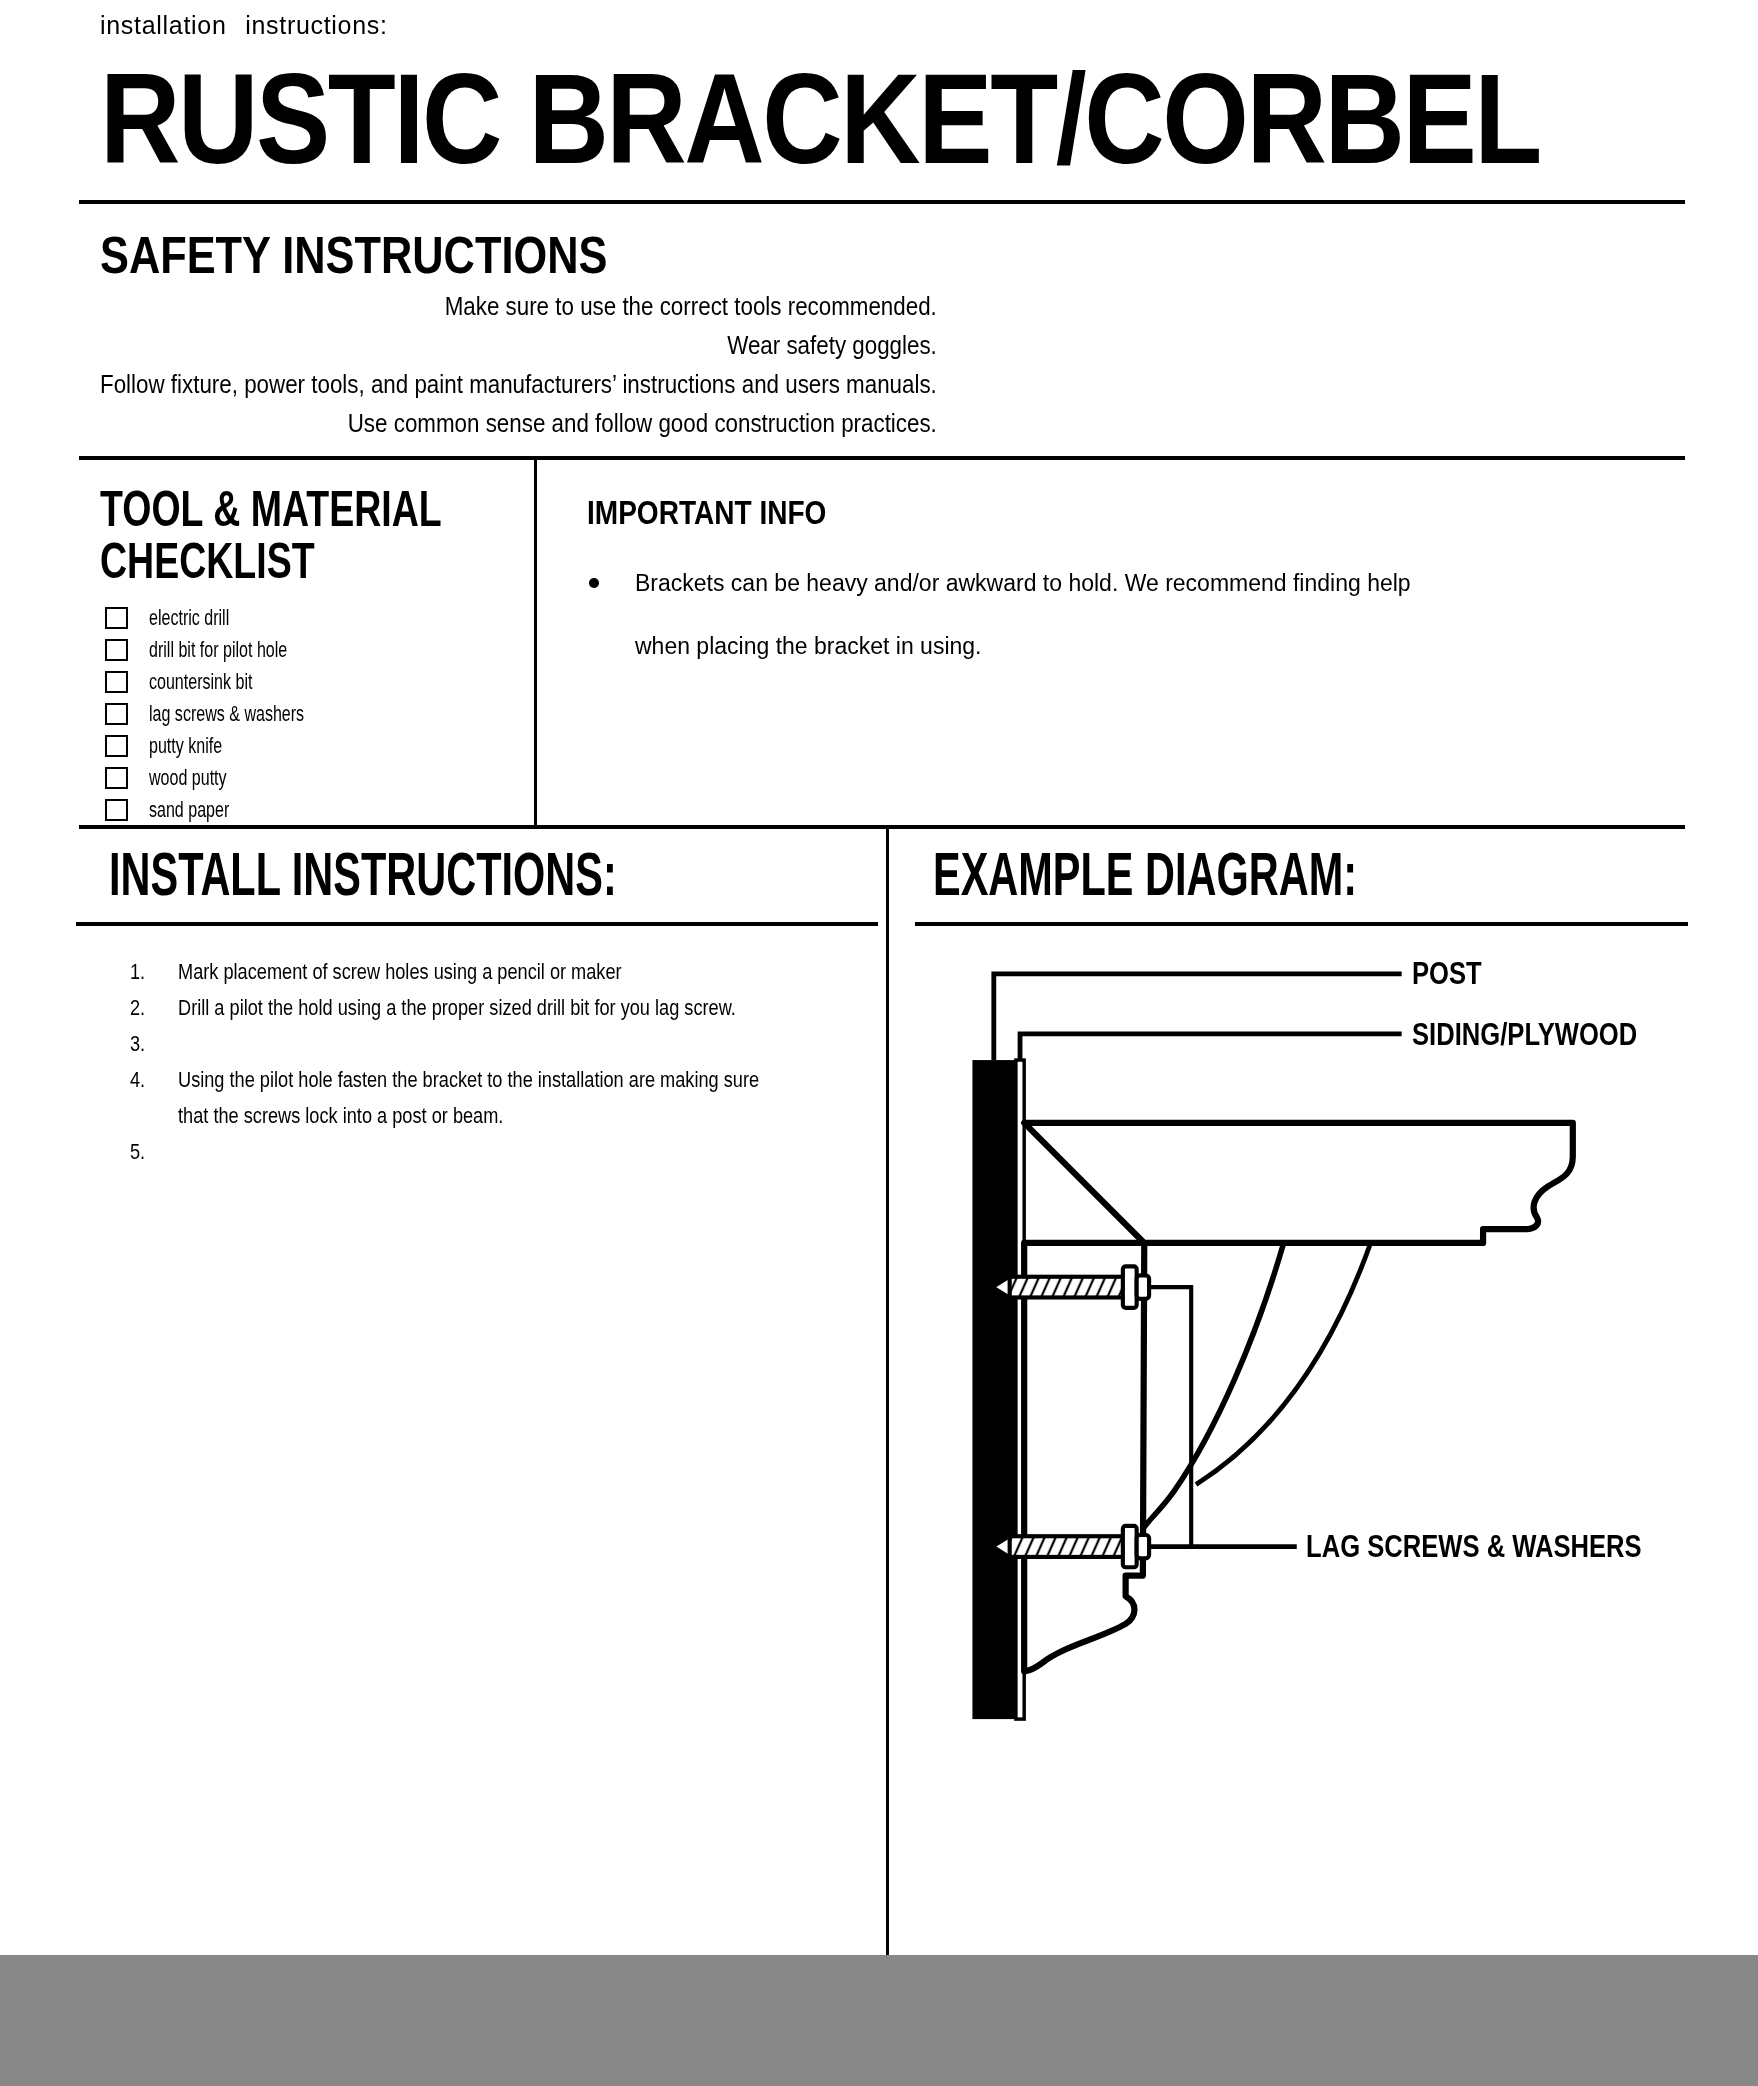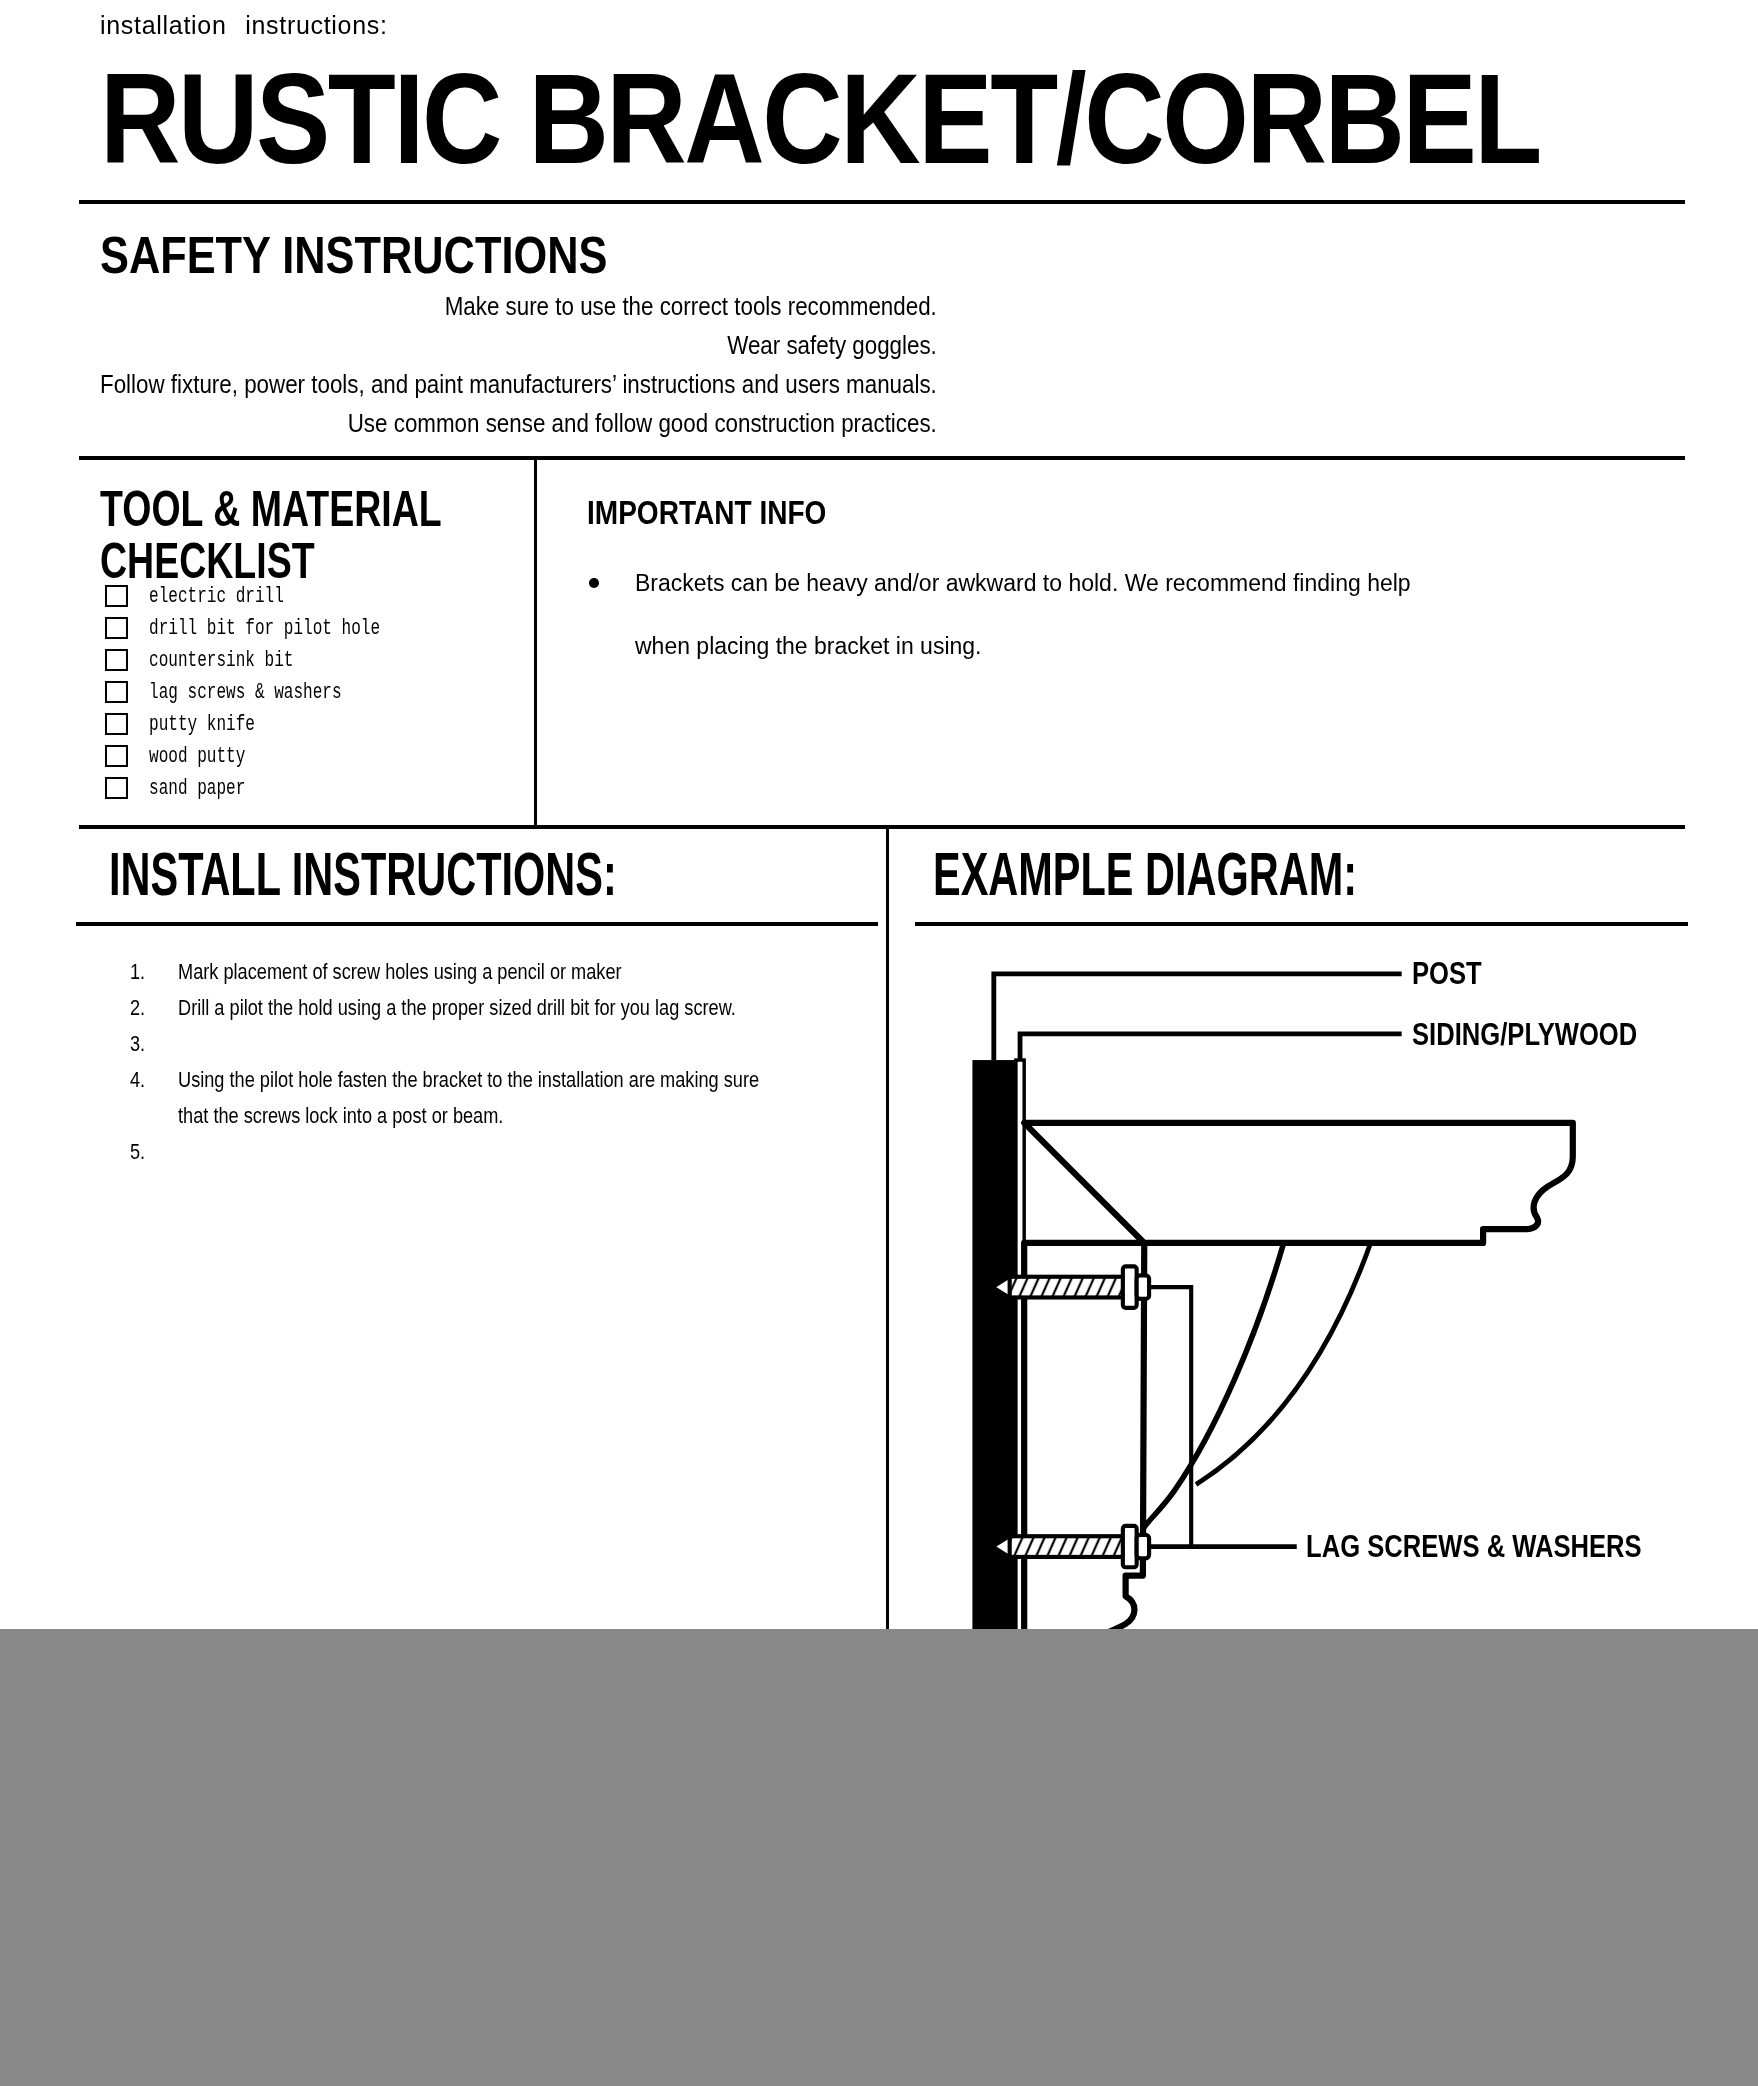--- a/index.html
+++ b/index.html
@@ -1,17 +1,17 @@
 <!DOCTYPE html>
 <html style="font-size:11px"><head>
 <meta charset="utf-8">
 <style>
   html,body{margin:0;padding:0;background:#888;}
   #page{
-    position:relative; width:1758px; height:1629px;
+    position:relative; width:1758px; height:1955px;
     background:#ffffff; color:#000;
     font-family:"Liberation Sans","DejaVu Sans",sans-serif;
     overflow:hidden;
   }
   .abs{position:absolute;}
   .nowrap{white-space:nowrap;}
   .cx{transform-origin:left top; display:block;}
   .rule{position:absolute; background:#000;}
   
   .eyebrow{font-size:25px; letter-spacing:0.7px; word-spacing:11px; font-weight:400;}
@@ -46,21 +46,21 @@
     <span class="cx bodyline nowrap">Wear safety goggles.</span>
     <span class="cx bodyline nowrap">Follow fixture, power tools, and paint manufacturers’ instructions and users manuals.</span>
     <span class="cx bodyline nowrap">Use common sense and follow good construction practices.</span>
   </div>
   <div class="rule" style="left:79px; top:456px; width:1606px; height:3.5px;"></div>
 
   <div class="rule" style="left:534px; top:456px; width:2.8px; height:371px;"></div>
 
   <div class="abs cx h-tool" style="left:100px; top:483px;">TOOL &amp; MATERIAL CHECKLIST</div>
 
-  <div class="abs" style="left:105px; top:580px;font-family:Liberation Mono, monospace;">
+  <div class="abs" style="left:105px; top:602px;">
     <div class="chk-row">
       <span class="chk-box"></span>
       <span class="chk-label">electric drill</span>
     </div>
     <div class="chk-row">
       <span class="chk-box"></span>
       <span class="chk-label">drill bit for pilot hole</span>
     </div>
     <div class="chk-row">
       <span class="chk-box"></span>

